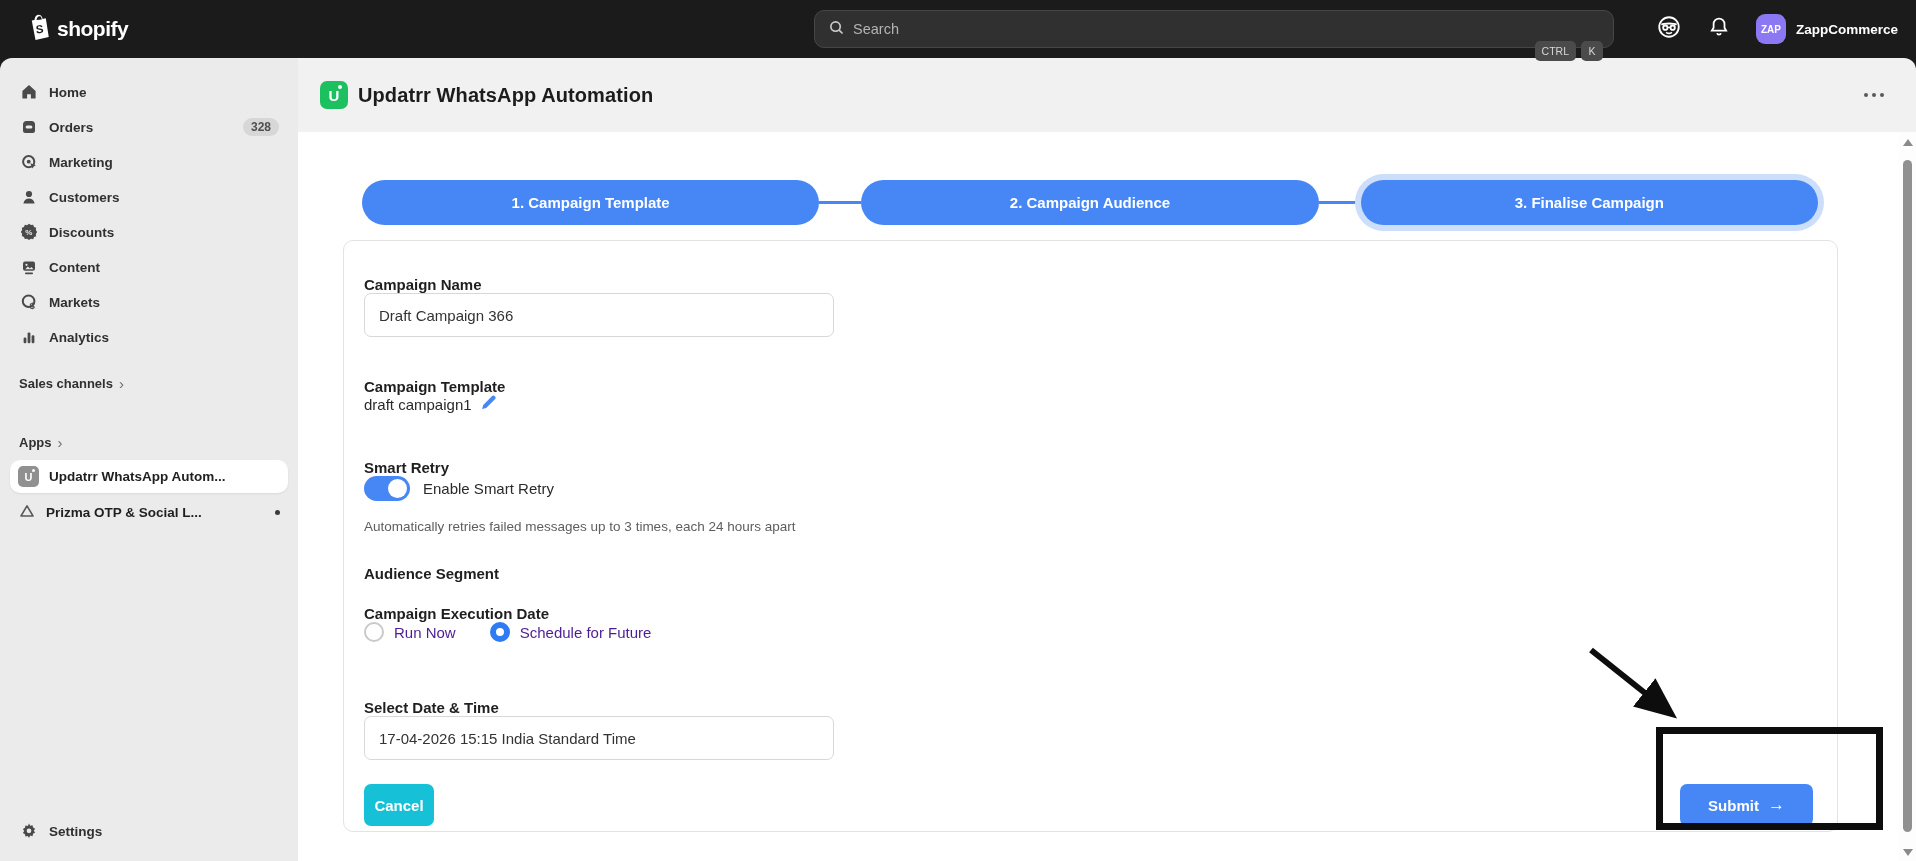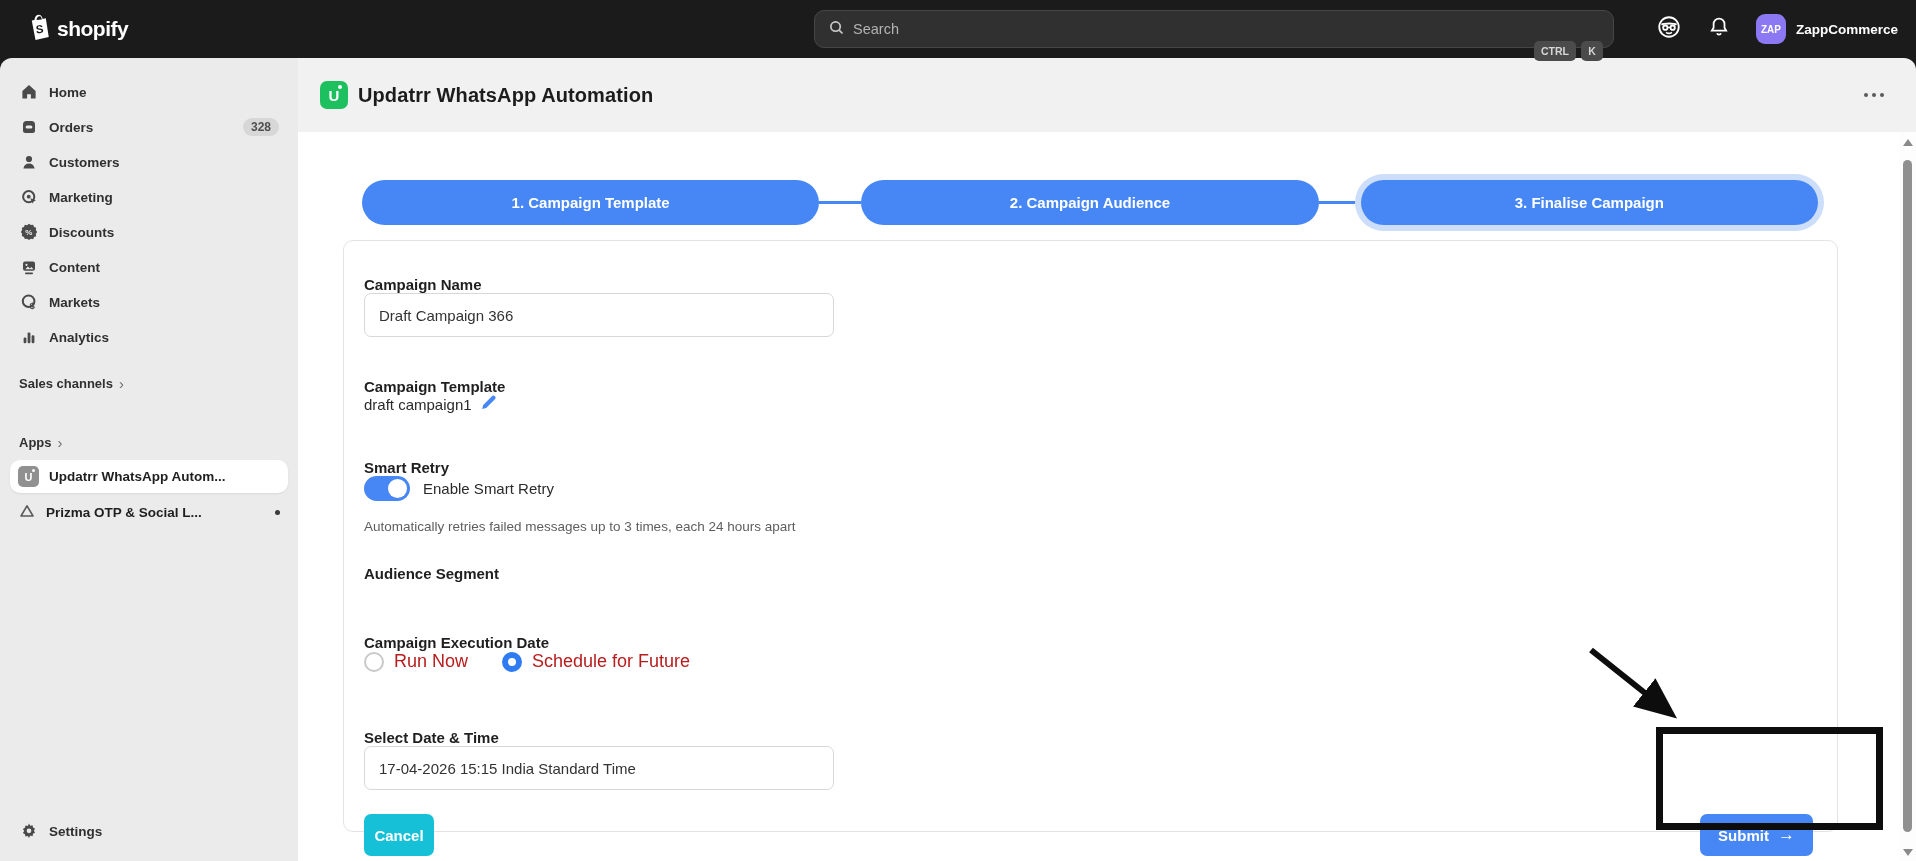--- a/index.html
+++ b/index.html
@@ -8,21 +8,21 @@
 
   
   .topbar { position:relative; height:58px; background:#1b1b1b; display:flex; align-items:center; }
   .logo { display:flex; align-items:center; gap:6px; margin-left:26px; }
   .logo-word { color:#fff; font-size:21px; font-weight:700; letter-spacing:-0.5px; }
   .searchbox { position:absolute; left:50%; top:10px; transform:translateX(-18%);
     width:800px; height:38px; background:#303030; border:1px solid #464646; border-radius:10px;
     display:flex; align-items:center; padding:0 10px 0 14px; }
   .searchbox .ph { color:#b3b3b3; font-size:14.5px; margin-left:9px; }
   .kbd-group { margin-left:auto; display:flex; gap:5px; }
-  .kbd { background:#4b4b4b; color:#d7d7d7; font-size:10.5px; font-weight:700;
+  .kbd { background:#4b4b4b; color:#d7d7d7; font-size:10.5px; font-weight:400;
     border-radius:5px; padding:4px 7px; min-width:22px; text-align:center;margin-top:44px; }
   .top-right { position:absolute; right:18px; top:0; height:58px; display:flex; align-items:center; gap:26px; }
   .avatar-wrap { display:flex; align-items:center; gap:10px; }
   .avatar { width:30px; height:30px; border-radius:9px; background:#8d78f3; color:#fff;
     font-size:10px; font-weight:700; display:flex; align-items:center; justify-content:center; }
   .store-name { color:#fff; font-size:13.5px; font-weight:700; }
 
   
   .frame { height:803px; display:flex; border-radius:12px 12px 0 0; overflow:hidden; }
 
@@ -73,39 +73,39 @@
   .frow { display:flex; align-items:flex-start;flex-direction:column; }
   .flabel { width:374px; flex:none; font-size:15px; font-weight:700; color:#1f1f1f; }
   .fvalue { flex:1; min-width:0; }
   .pt-center { padding-top:13px; }   
   .pt-text { padding-top:9px; }      
   .pt-radio { padding-top:3px; }
   .text-input { width:470px; height:44px; border:1px solid #d8d8d8; border-radius:7px;
     padding:0 14px; font-size:15px; color:#333; font-family:"Liberation Sans", sans-serif; background:#fff; }
   .inline-val { font-size:15px; color:#2b2b2b; display:inline-flex; align-items:center; gap:8px; }
   .mb-r1{margin-bottom:32px;} .mb-r2{margin-bottom:36px;} .mb-r3{margin-bottom:16px;}
-  .mb-r4{margin-bottom:49px;} .mb-r5{margin-bottom:44px;} .mb-r6{margin-bottom:32px;} .mb-r7{margin-bottom:24px;}
+  .mb-r4{margin-bottom:20px;} .mb-r5{margin-bottom:44px;} .mb-r6{margin-bottom:32px;} .mb-r7{margin-bottom:24px;}
 
   .toggle-row { display:flex; align-items:center; gap:13px; }
   .toggle { width:46px; height:25px; border-radius:13px; background:#4787f5; position:relative; cursor:pointer; flex:none; }
   .toggle .knob { position:absolute; left:24px; top:3px; width:19px; height:19px; border-radius:50%; background:#fff; }
   .toggle-label { font-size:15px; color:#2b2b2b; }
   .helper { margin-top:12px; font-size:13.5px; color:#5e5e5e; line-height:2.0; max-width:505px; }
 
   .radio-group { display:flex; align-items:center; gap:34px; }
-  .radio-opt { display:flex; align-items:center; gap:10px; font-size:18px; color:#b91c1c; cursor:pointer; }
+  .radio-opt { display:flex; align-items:center; gap:10px; font-size:15px; color:#4c1d95; cursor:pointer; }
   .radio { width:20px; height:20px; border-radius:50%; background:#fff; flex:none; }
   .radio.off { border:2px solid #c9c9c9; }
   .radio.on { border:6px solid #2e7bf3; }
 
   .btn-row { display:flex; align-items:center; justify-content:space-between; padding-right:2px; }
   .btn { height:42px; border:none; border-radius:7px; color:#fff; font-size:15px; font-weight:700;
     font-family:"Liberation Sans", sans-serif; cursor:pointer; display:inline-flex; align-items:center; justify-content:center; }
   .btn-cancel { width:70px; background:#16c1d8; }
-  .btn-submit { width:113px; background:#4787f5; gap:9px; }
+  .btn-submit { width:133px; background:#4787f5; gap:9px; }
   .btn-submit .arr { font-size:17px; font-weight:400; }
 
   
   .anno-rect { position:absolute; left:1358px; top:595px; width:227px; height:103px;
     border:7px solid #0d0d0d; pointer-events:none; }
   .anno-svg { position:absolute; left:0; top:0; width:100%; height:100%; pointer-events:none; }
 
   
   .sb { position:absolute; right:0; top:0; bottom:0; width:17px; background:#fdfdfd; }
   .sb .thumb { position:absolute; left:4px; top:28px; width:9px; height:672px; border-radius:5px; background:#909090; }
@@ -182,36 +182,36 @@
           <svg width="18" height="18" viewBox="0 0 18 18">
             <path fill="#4a4a4a" d="M3 6.5A3.5 3.5 0 0 1 6.5 3h5A3.5 3.5 0 0 1 15 6.5v6a2.5 2.5 0 0 1-2.5 2.5h-7A2.5 2.5 0 0 1 3 12.5z"></path>
             <rect x="5.6" y="7.4" width="6.8" height="3.1" rx="1.5" fill="#ebebeb"></rect>
           </svg>
         </span>
       <span>Orders</span>
       <span class="nav-badge">328</span>
     </div>
     <div class="nav-item">
       <span class="ic">
-          <svg width="18" height="18" viewBox="0 0 18 18">
-            <circle cx="9" cy="6" r="3.1" fill="#4a4a4a"></circle>
-            <path fill="#4a4a4a" d="M3.4 15.4c.5-3.4 2.9-4.9 5.6-4.9s5.1 1.5 5.6 4.9z"></path>
-          </svg>
-        </span>
-      <span>Customers</span>
-    </div>
-    <div class="nav-item">
-      <span class="ic">
           <svg width="18" height="18" viewBox="0 0 18 18" fill="none">
             <circle cx="8.7" cy="8.7" r="5.6" stroke="#4a4a4a" stroke-width="2"></circle>
             <circle cx="8.7" cy="8.7" r="1.9" fill="#4a4a4a"></circle>
             <path fill="#4a4a4a" d="m10.3 10.3 5.6 2-2.2 1.1-1.1 2.2z"></path>
           </svg>
         </span>
       <span>Marketing</span>
+    </div>
+    <div class="nav-item">
+      <span class="ic">
+          <svg width="18" height="18" viewBox="0 0 18 18">
+            <circle cx="9" cy="6" r="3.1" fill="#4a4a4a"></circle>
+            <path fill="#4a4a4a" d="M3.4 15.4c.5-3.4 2.9-4.9 5.6-4.9s5.1 1.5 5.6 4.9z"></path>
+          </svg>
+        </span>
+      <span>Customers</span>
     </div>
     <div class="nav-item">
       <span class="ic">
           <svg width="18" height="18" viewBox="0 0 18 18">
             <path fill="#4a4a4a" d="M9 1.6 10.9 3l2.3-.4.8 2.2 2.2.8L15.8 8l1.4 1.9-1.4 1.9.4 2.3-2.2.8-.8 2.2-2.3-.4L9 18l-1.9-1.4-2.3.4-.8-2.2-2.2-.8.4-2.3L.8 9.9 2.2 8l-.4-2.3 2.2-.8.8-2.2 2.3.4z" transform="translate(0 -0.9)"></path>
             <text x="5.2" y="11.8" font-size="8" font-weight="bold" fill="#ebebeb">%</text>
           </svg>
         </span>
       <span>Discounts</span>
     </div>

